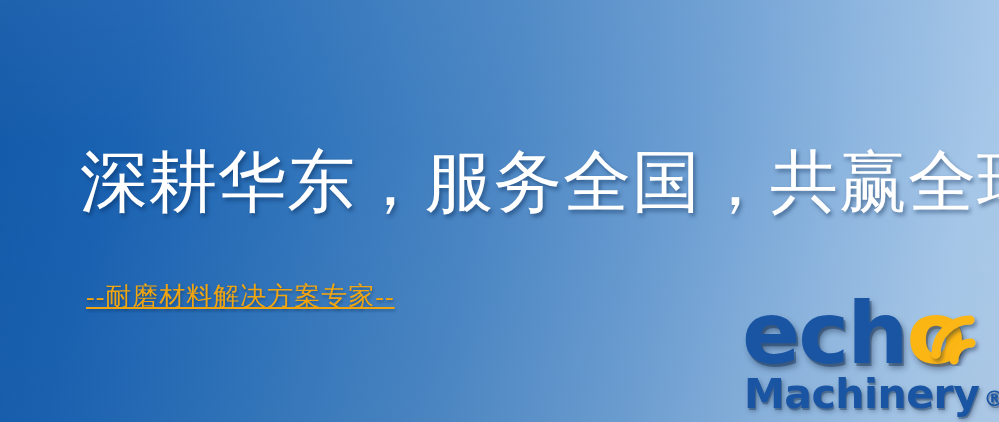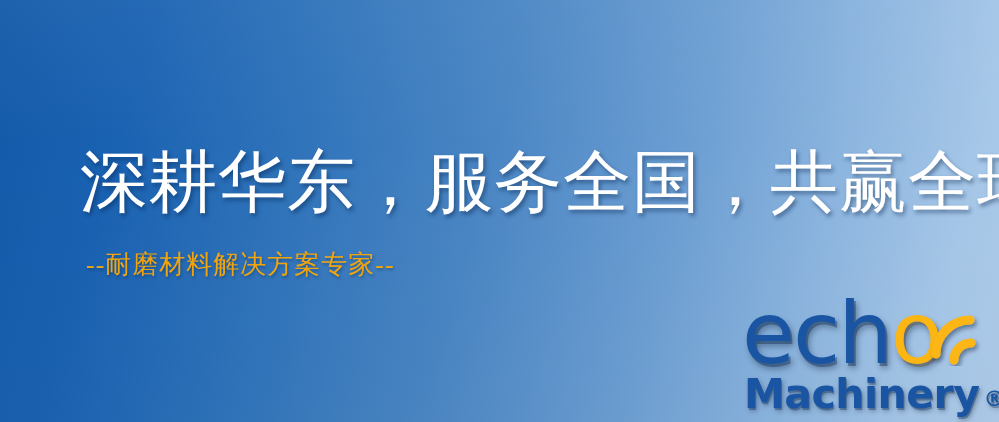--- a/index.html
+++ b/index.html
@@ -50,47 +50,48 @@
     line-height: 1;
     letter-spacing: 1px;
     white-space: nowrap;
     text-shadow: 2px 3px 4px rgba(0, 32, 70, 0.45);
     z-index: 3;
   }
 
   .subtitle {
     position: absolute;
     left: 86px;
-    top: 252px;
+    top: 284px;
     color: #f0a510;
     font-family: "Liberation Serif", "DejaVu Serif", serif;
     font-size: 26px;
     line-height: 1;
     letter-spacing: 1px;
     white-space: nowrap;
     text-shadow: 1px 2px 3px rgba(0, 40, 85, 0.40);
     z-index: 3;
+    text-decoration: underline;
   }
 
   
   .logo {
     position: absolute;
     left: 742px;
     top: 296px;
     width: 252px;
     height: 124px;
     z-index: 4;
   }
 
   .logo-wordmark {
     position: absolute;
     left: 0;
     top: -6px;
     font-family: "DejaVu Sans", "Liberation Sans", sans-serif;
-    font-weight: normal;
+    font-weight: bold;
     font-size: 86px;
     line-height: 1;
     letter-spacing: -2px;
     white-space: nowrap;
   }
 
   .logo-ech {
     color: #1a55a4;
     text-shadow:
       2px 3px 0 rgba(0, 25, 60, 0.35),

